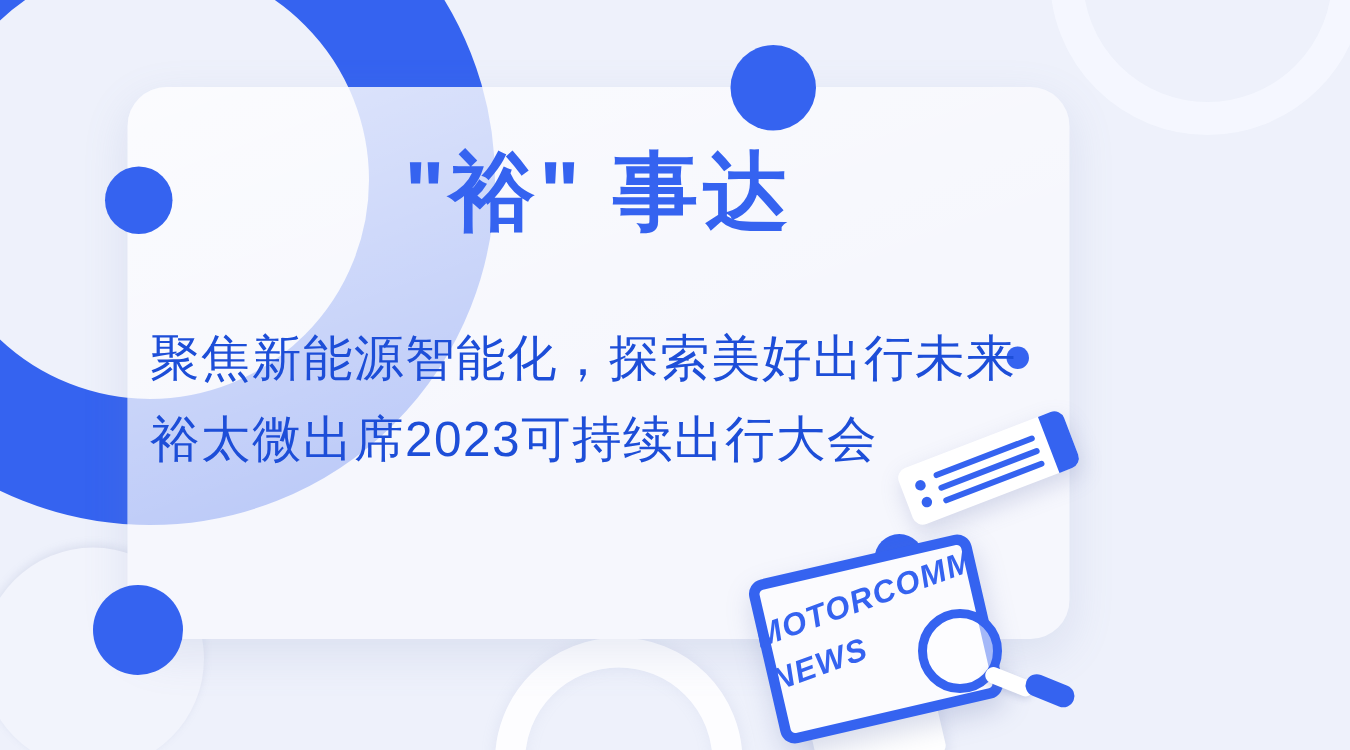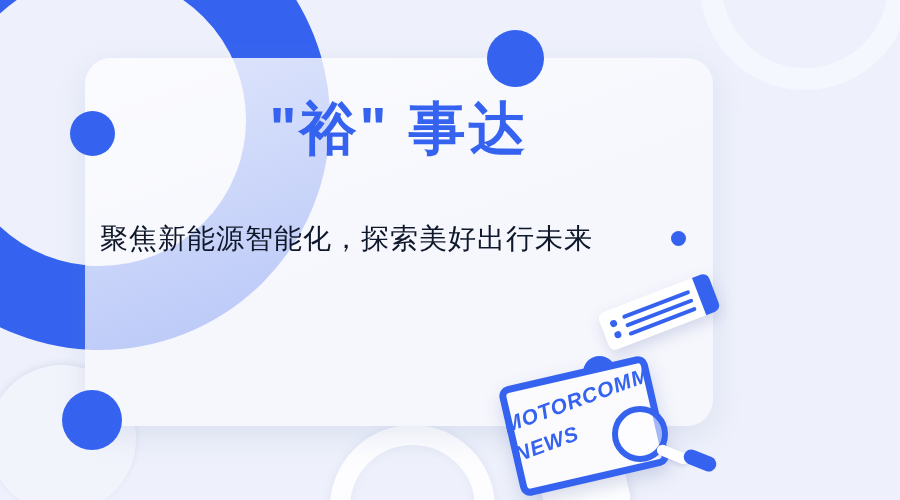--- a/index.html
+++ b/index.html
@@ -121,22 +121,22 @@
     letter-spacing: 3px;
     color: #3563f0;
     line-height: 1.15;
     white-space: nowrap;
   }
   .subtitle {
     position: absolute;
     left: 100px;
     top: 212px;
     width: 570px;
-    color: #0f172a;
-    font-size: 28px;
+    color: #1d4ed8;
+    font-size: 33px;
     line-height: 54px;
     letter-spacing: 1px;
     white-space: nowrap;
   }
   .subtitle .line { display: block; }
 
   
   .ticket {
     position: absolute;
     left: 600px;
@@ -249,20 +249,21 @@
 
   <div class="dot dot-topleft"></div>
   <div class="dot dot-top"></div>
   <div class="dot dot-bottom"></div>
   <div class="dot dot-small"></div>
 
   <div class="headline">"裕" 事达</div>
 
   <div class="subtitle">
     <span class="line">聚焦新能源智能化，探索美好出行未来</span>
+    <span class="line">裕太微出席2023可持续出行大会</span>
   </div>
 
   <div class="ticket">
     <span class="t-dot d1"></span>
     <span class="t-dot d2"></span>
     <span class="t-line l1"></span>
     <span class="t-line l2"></span>
     <span class="t-line l3"></span>
     <span class="t-end"></span>
   </div>

